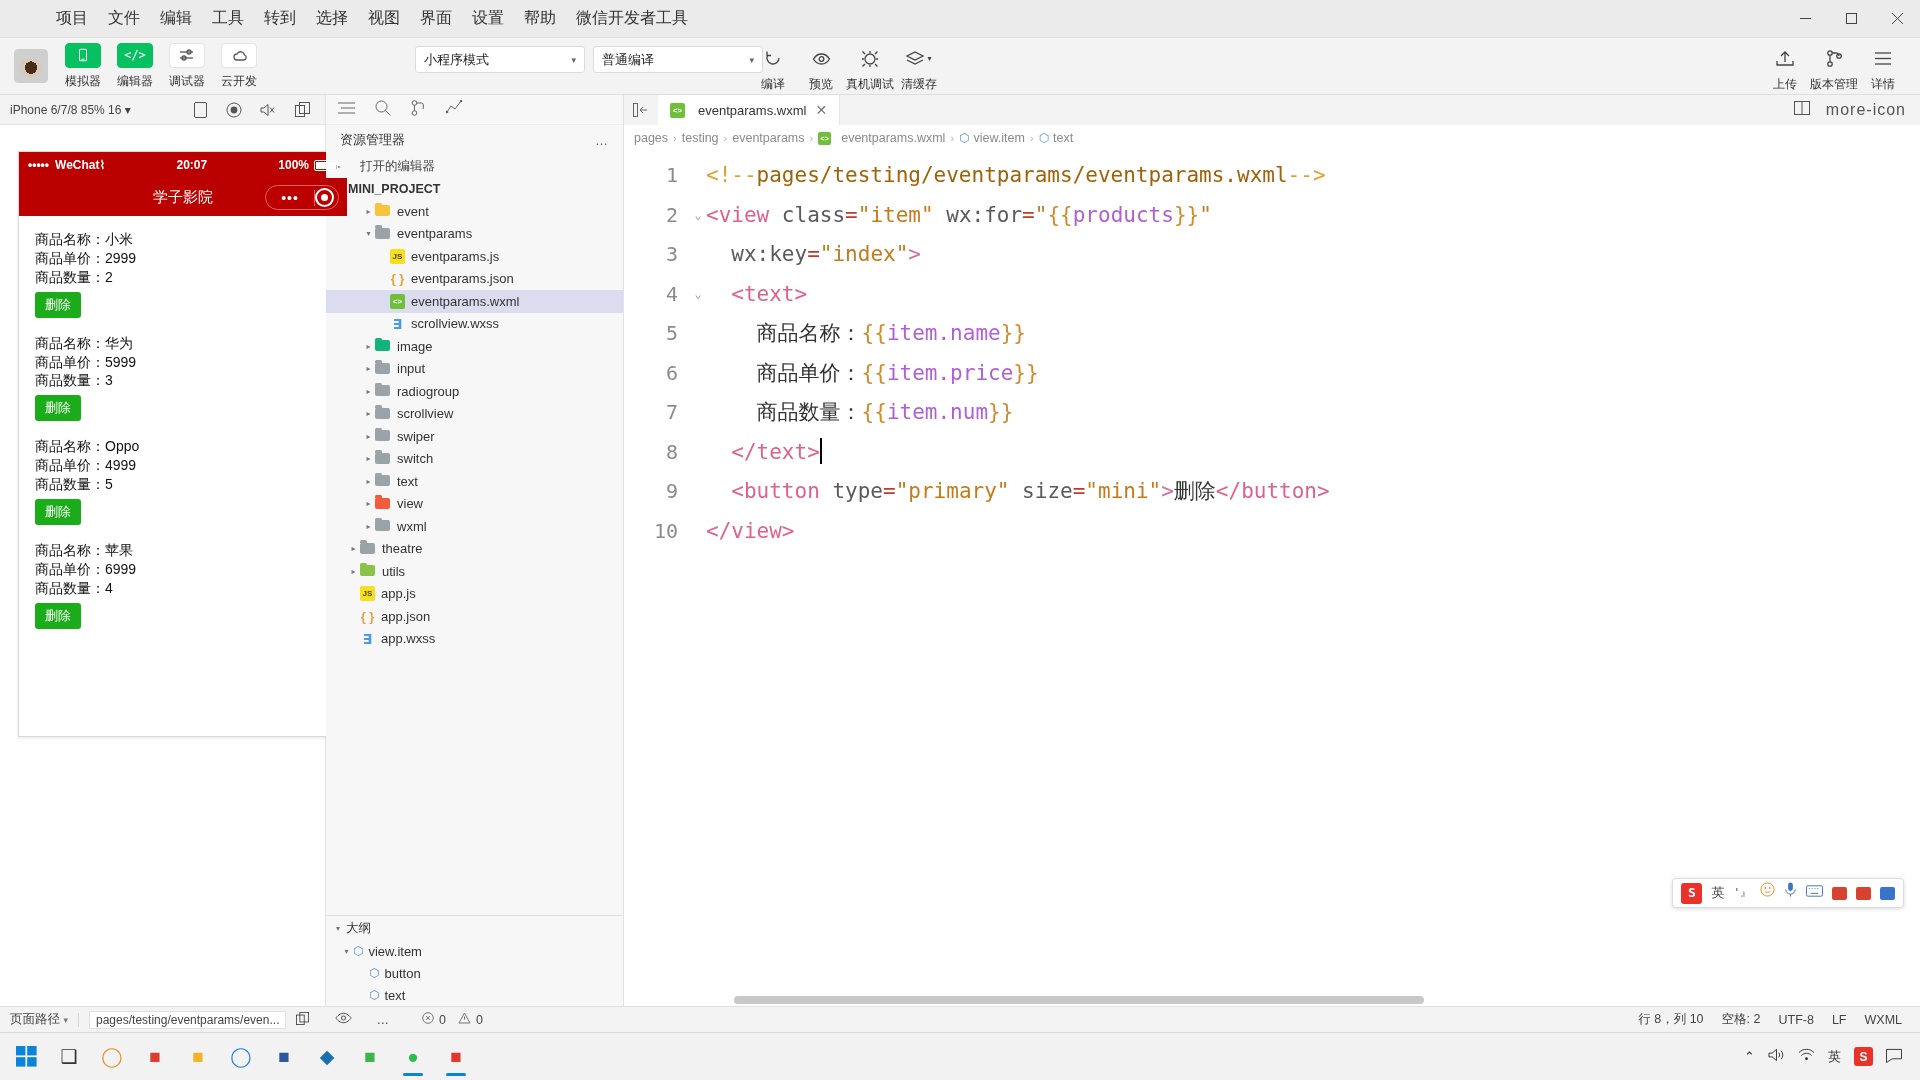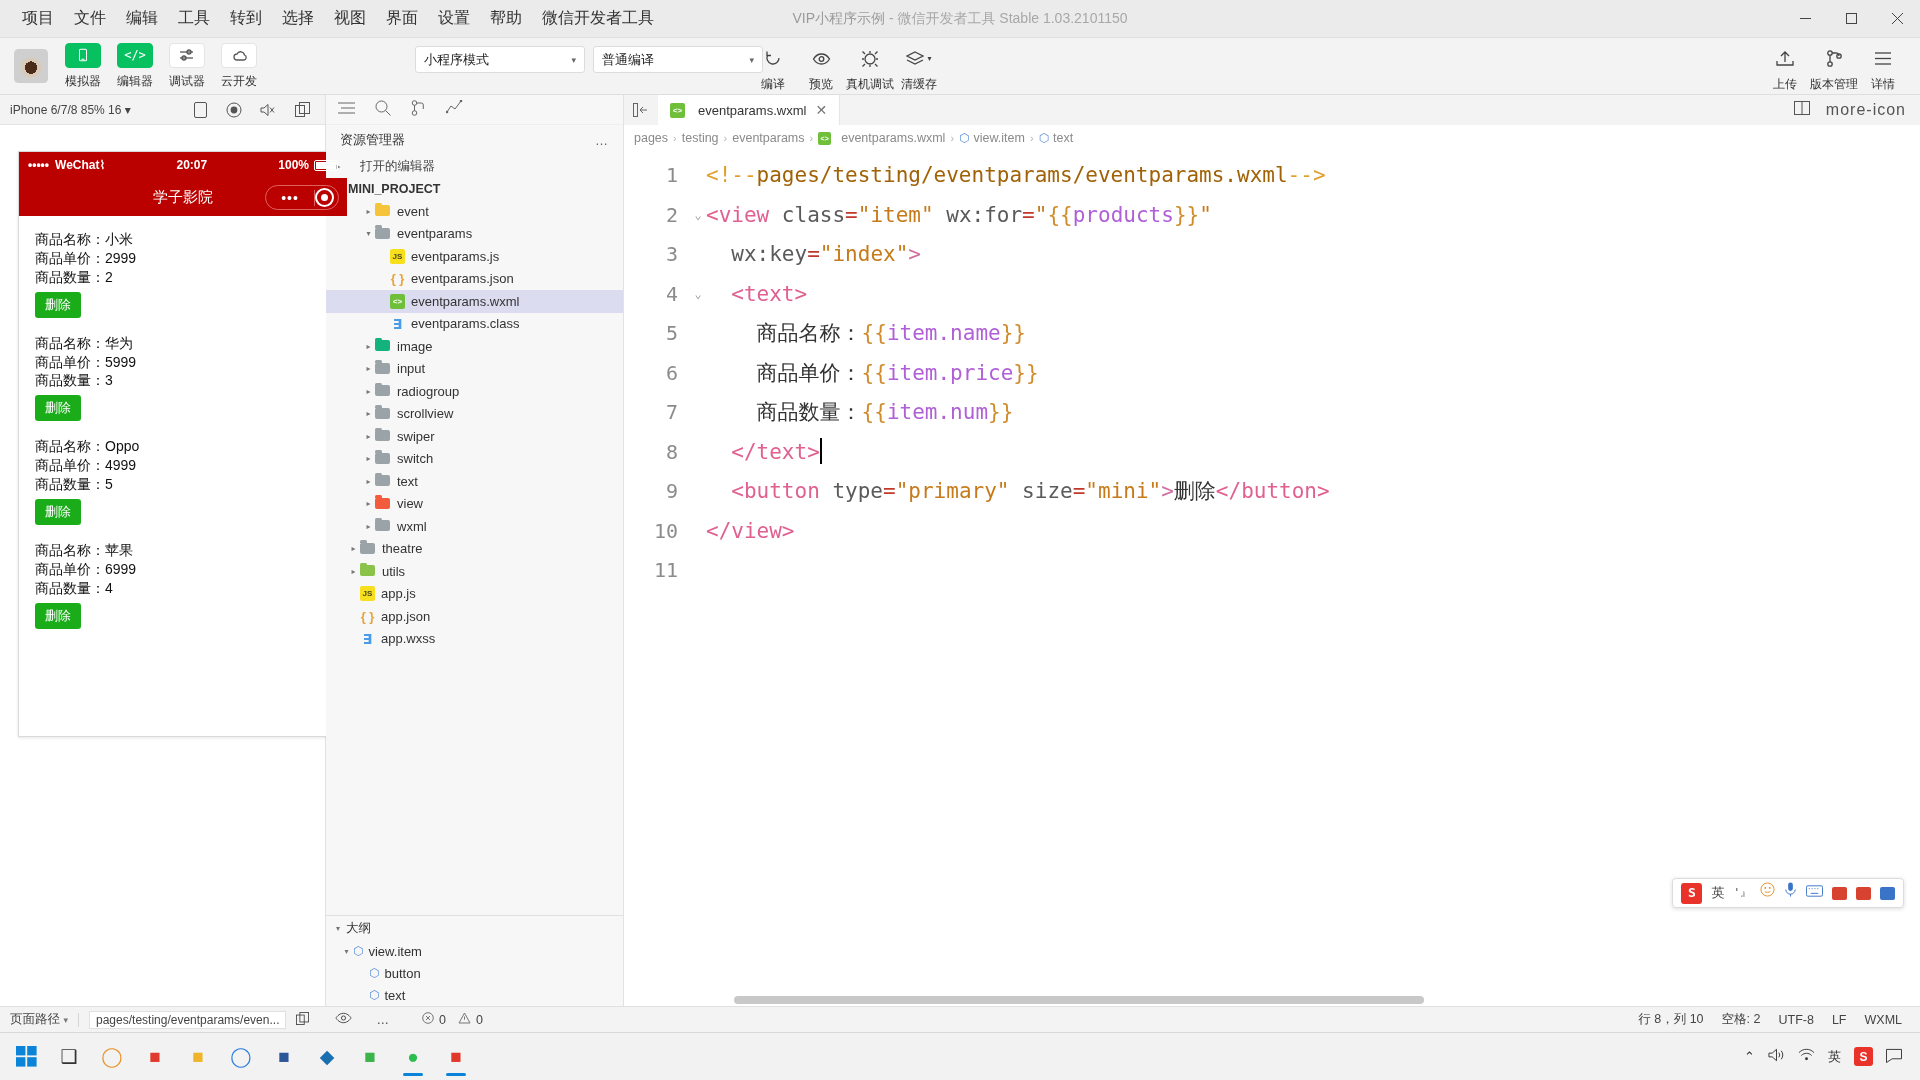--- a/index.html
+++ b/index.html
@@ -6,21 +6,21 @@
   html, body {
     width: 1920px; height: 1080px;
     font-family: "Liberation Sans", "DejaVu Sans", sans-serif;
     background: #ffffff; overflow: hidden;
   }
   .app { width: 1920px; height: 1080px; display: flex; flex-direction: column; position: relative; }
 
   
   .titlebar {
     height: 38px; background: #ebebeb; display: flex; align-items: center;
-    border-bottom: 1px solid #e0e0e0; flex: none; position: relative;
+    border-bottom: 1px solid #e0e0e0; flex: none; position: relative; padding-left: 34px;
   }
   .menu { display: flex; align-items: center; padding-left: 12px; gap: 0px; }
   .menu-item {
     font-size: 16px; color: #333; padding: 4px 10px; cursor: default; white-space: nowrap;
   }
   .title-center {
     position: absolute; left: 0; right: 0; text-align: center;
     font-size: 14px; color: #a8a8a8; pointer-events: none;
   }
   .title-center .tprim { color: #9a9a9a; }
@@ -259,24 +259,20 @@
         <div class="menu-item">编辑</div>
         <div class="menu-item">工具</div>
         <div class="menu-item">转到</div>
         <div class="menu-item">选择</div>
         <div class="menu-item">视图</div>
         <div class="menu-item">界面</div>
         <div class="menu-item">设置</div>
         <div class="menu-item">帮助</div>
         <div class="menu-item">微信开发者工具</div>
       </div>
-    <div class="title-center">
-      <span class="tprim">VIP小程序示例</span>
-      <span>- 微信开发者工具 Stable 1.03.2101150</span>
-    </div>
     <div class="win-ctrls">
       <div class="win-btn">
         <svg width="11" height="11" viewBox="0 0 11 11">
             <line x1="0" y1="5.5" x2="11" y2="5.5" stroke="currentColor" stroke-width="1"></line>
           </svg>
       </div>
       <div class="win-btn">
         <svg width="11" height="11" viewBox="0 0 11 11">
             <rect x="0.5" y="0.5" width="10" height="10" fill="none" stroke="currentColor" stroke-width="1"></rect>
           </svg>
@@ -542,21 +538,21 @@
             <span>eventparams.json</span>
           </div>
           <div class="row sel" style="padding-left: 51px;">
             <span class="arrow"></span>
             <span class="fileico fi-wxml">&lt;&gt;</span>
             <span>eventparams.wxml</span>
           </div>
           <div class="row" style="padding-left: 51px;">
             <span class="arrow"></span>
             <span class="fileico fi-wxss">∃</span>
-            <span>eventparams.class</span>
+            <span>scrollview.wxss</span>
           </div>
           <div class="row" style="padding-left: 36px;">
             <span class="arrow">▸</span>
             <span class="fico">
               <span class="fold green" style="position:absolute;left:0;top:1px;width:15px;height:11px"></span>
             </span>
             <span>image</span>
           </div>
           <div class="row" style="padding-left: 36px;">
             <span class="arrow">▸</span>
@@ -727,21 +723,20 @@
         <div class="cline"><span class="lnum">1</span><span class="fchev"></span><span class="ctext"><span class="tk-cmt-b">&lt;!--</span><span class="tk-cmt">pages/testing/eventparams/eventparams.wxml</span><span class="tk-cmt-b">--&gt;</span></span></div>
           <div class="cline"><span class="lnum">2</span><span class="fchev">⌄</span><span class="ctext"><span class="tk-tag">&lt;view</span><span class="tk-attr"> class</span><span class="tk-eq">=</span><span class="tk-str">"item"</span><span class="tk-attr"> wx:for</span><span class="tk-eq">=</span><span class="tk-str">"</span><span class="tk-brace">{{</span><span class="tk-mus">products</span><span class="tk-brace">}}</span><span class="tk-str">"</span></span></div>
           <div class="cline"><span class="lnum">3</span><span class="fchev"></span><span class="ctext"><span class="tk-attr">  wx:key</span><span class="tk-eq">=</span><span class="tk-str">"index"</span><span class="tk-punct">&gt;</span></span></div>
           <div class="cline"><span class="lnum">4</span><span class="fchev">⌄</span><span class="ctext"><span class="tk-tag">  &lt;text&gt;</span></span></div>
           <div class="cline"><span class="lnum">5</span><span class="fchev"></span><span class="ctext"><span class="tk-plain">    商品名称：</span><span class="tk-brace">{{</span><span class="tk-mus">item.name</span><span class="tk-brace">}}</span></span></div>
           <div class="cline"><span class="lnum">6</span><span class="fchev"></span><span class="ctext"><span class="tk-plain">    商品单价：</span><span class="tk-brace">{{</span><span class="tk-mus">item.price</span><span class="tk-brace">}}</span></span></div>
           <div class="cline"><span class="lnum">7</span><span class="fchev"></span><span class="ctext"><span class="tk-plain">    商品数量：</span><span class="tk-brace">{{</span><span class="tk-mus">item.num</span><span class="tk-brace">}}</span></span></div>
           <div class="cline"><span class="lnum">8</span><span class="fchev"></span><span class="ctext"><span class="tk-tag">  &lt;/text&gt;</span><span class="caret-blk"></span></span></div>
           <div class="cline"><span class="lnum">9</span><span class="fchev"></span><span class="ctext"><span class="tk-tag">  &lt;button</span><span class="tk-attr"> type</span><span class="tk-eq">=</span><span class="tk-str">"primary"</span><span class="tk-attr"> size</span><span class="tk-eq">=</span><span class="tk-str">"mini"</span><span class="tk-punct">&gt;</span><span class="tk-plain">删除</span><span class="tk-tag">&lt;/button&gt;</span></span></div>
           <div class="cline"><span class="lnum">10</span><span class="fchev"></span><span class="ctext"><span class="tk-tag">&lt;/view&gt;</span></span></div>
-          <div class="cline"><span class="lnum">11</span><span class="fchev"></span><span class="ctext"></span></div>
           <div class="ime-bar">
           <span class="ime-logo">S</span>
           <span>英</span>
           <span style="font-size:11px">'』</span>
           <span>
             <svg width="15" height="15" viewBox="0 0 16 16">
                 <circle cx="8" cy="8" r="7" fill="none" stroke="#e0902a"></circle>
                 <circle cx="5.6" cy="6.3" r="1" fill="#e0902a"></circle>
                 <circle cx="10.4" cy="6.3" r="1" fill="#e0902a"></circle>
                 <path d="M5 10c1 1.4 5 1.4 6 0" fill="none" stroke="#e0902a"></path>

